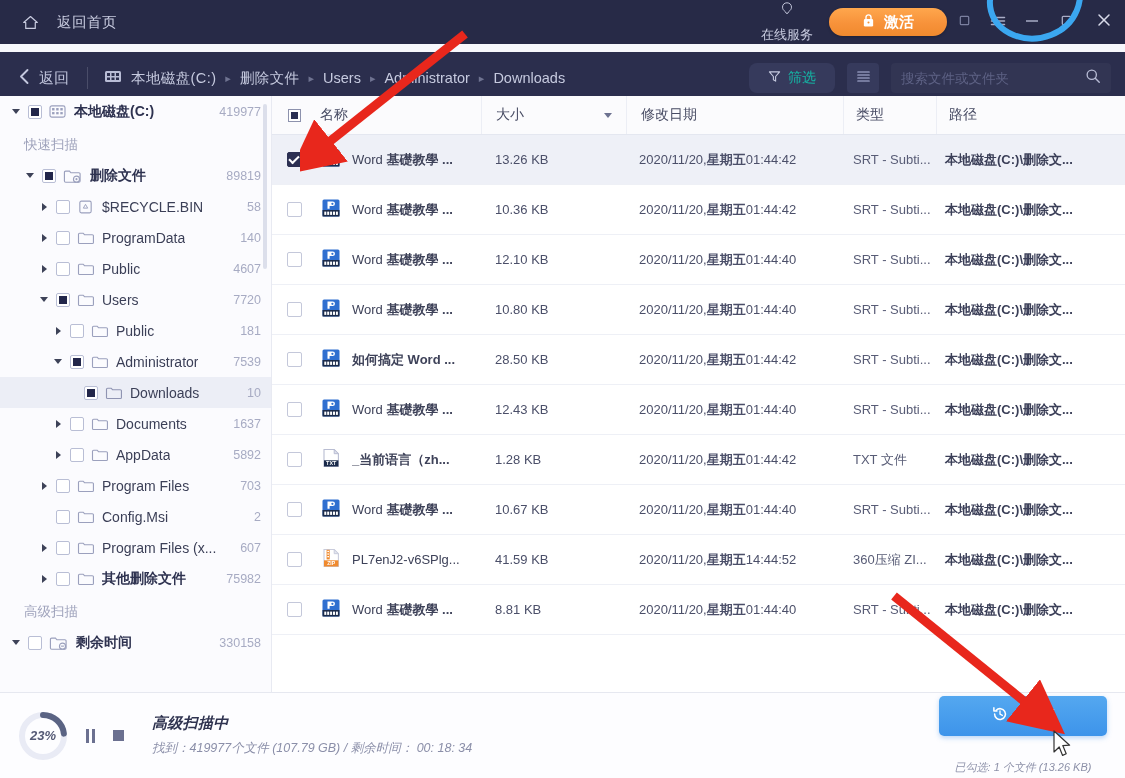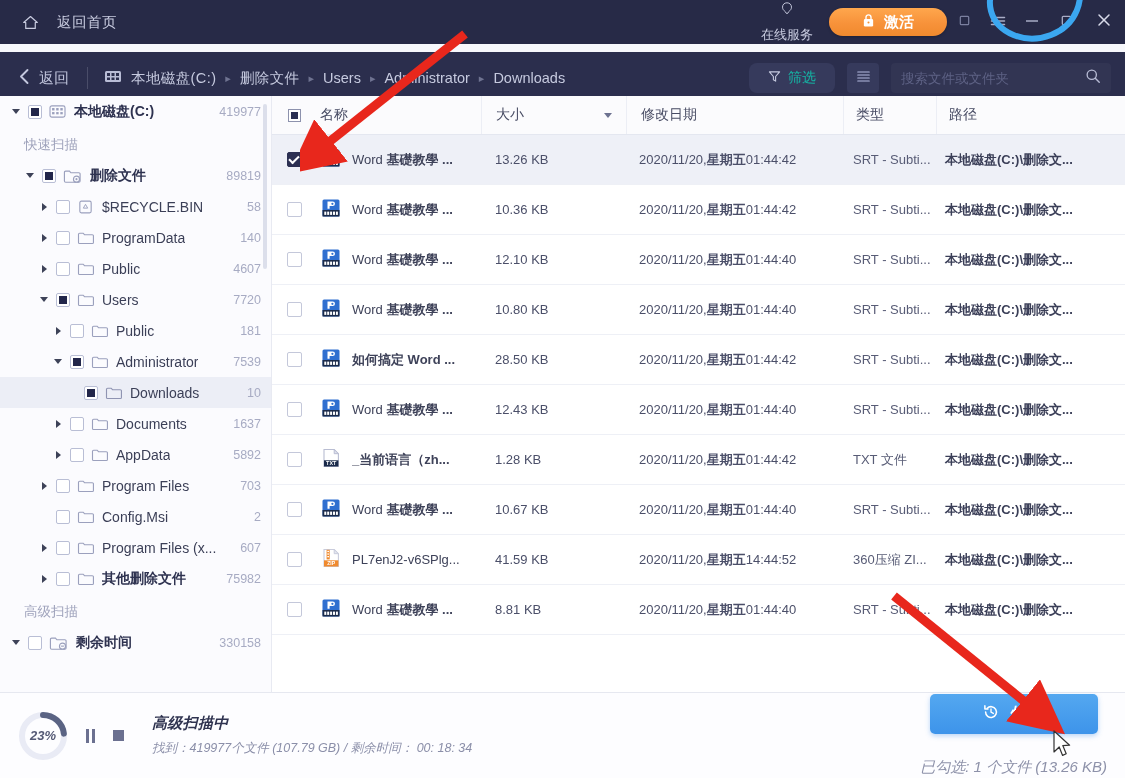--- a/index.html
+++ b/index.html
@@ -203,21 +203,21 @@
     flex-direction: column; align-items: center;
   }
   .recover-btn {
     width: 168px; height: 40px; border-radius: 5px;
     background: linear-gradient(180deg,#54a8f0 0%,#3d94ea 100%);
     color: #fff; font-size: 16px; font-weight: 700; letter-spacing: 2px;
     display: flex; align-items: center; justify-content: center; gap: 10px;
     cursor: pointer; box-shadow: 0 2px 5px rgba(60,140,230,.35);
     position: relative; overflow: hidden;
   }
-  .sel-info { font-size: 15px; color: #8d91a9; margin-top: 24px; }
+  .sel-info { font-size: 11px; color: #8d91a9; margin-top: 24px; }
 
   
   .ann { position: absolute; pointer-events: none; }
   .cursor-arrow { position: absolute; pointer-events: none; }
 </style>
 </head>
 <body>
 
 <div id="app">
 

